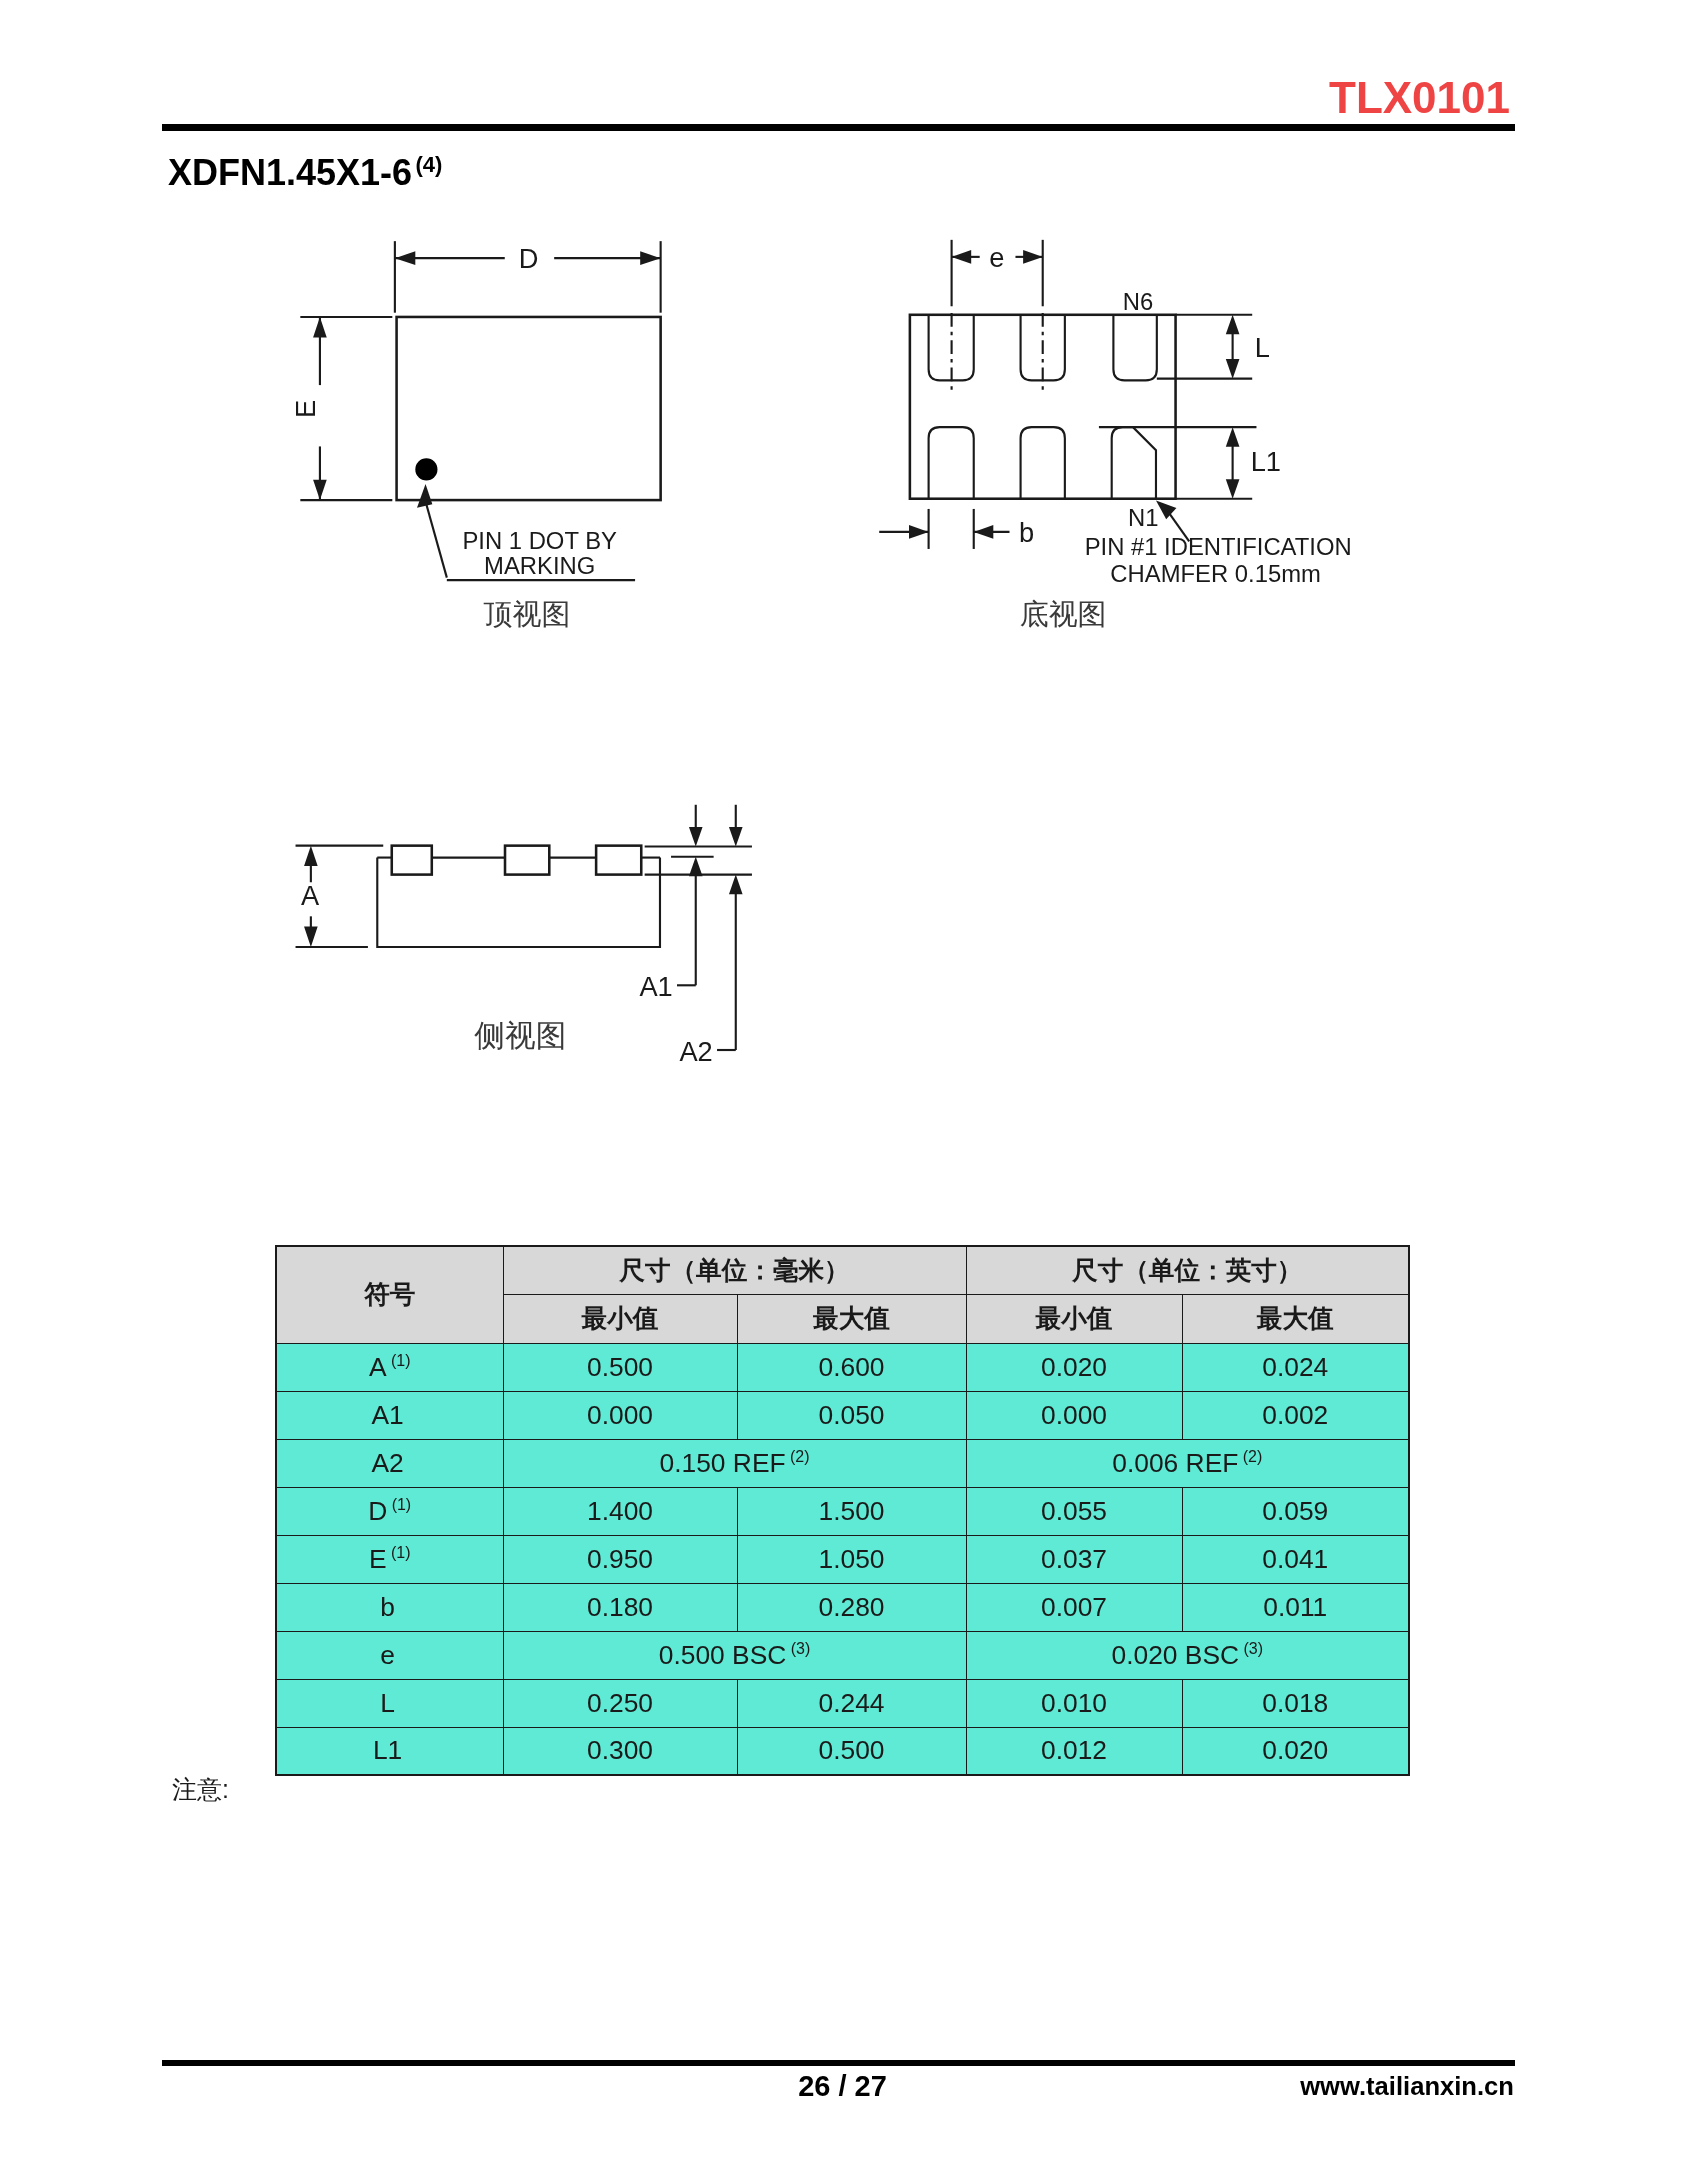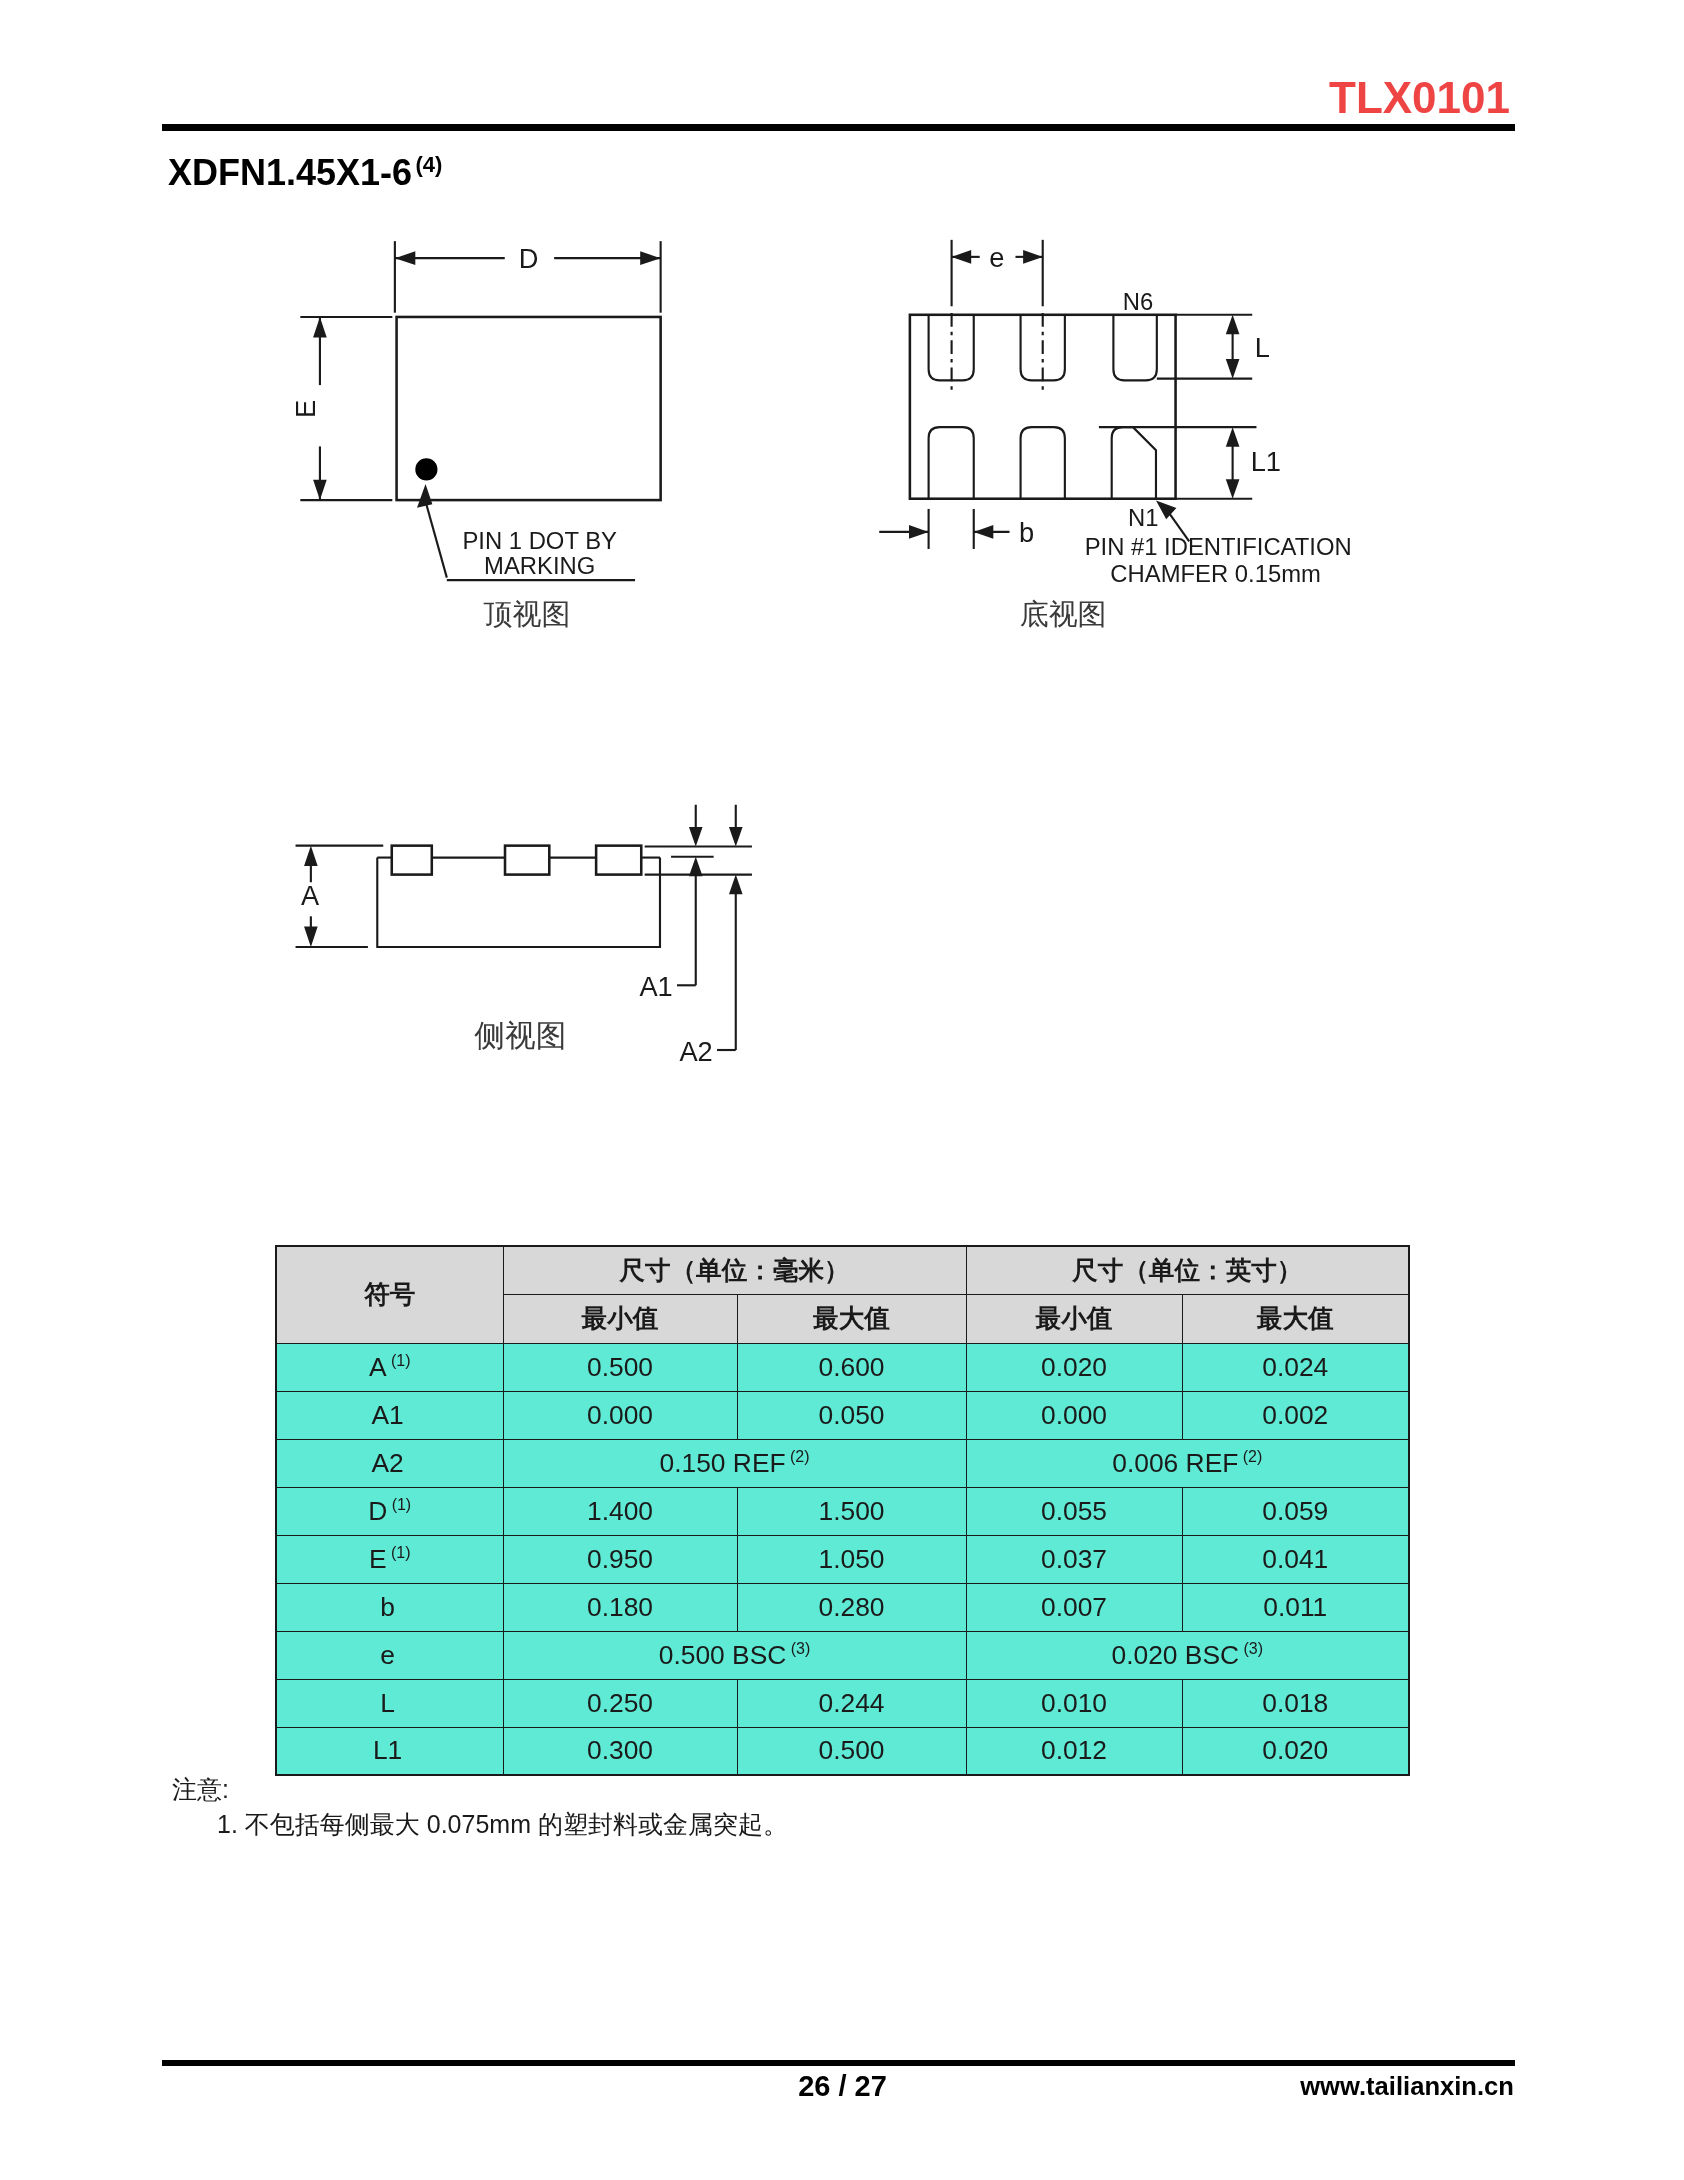--- a/index.html
+++ b/index.html
@@ -287,19 +287,18 @@
       <td>0.300</td>
       <td>0.500</td>
       <td>0.012</td>
       <td>0.020</td>
     </tr>
   </tbody>
 </table>
 
 <div class="notes-title">注意:</div>
 <div class="notes-list">
-  <div>1. 不包括每侧最大 0.075mm 的塑封料或金属突起。</div>
 </div>
 
 <div class="footer-rule"></div>
 <div class="page-num">26 / 27</div>
 <div class="site-url">www.tailianxin.cn</div>
 
 
 </body></html>

